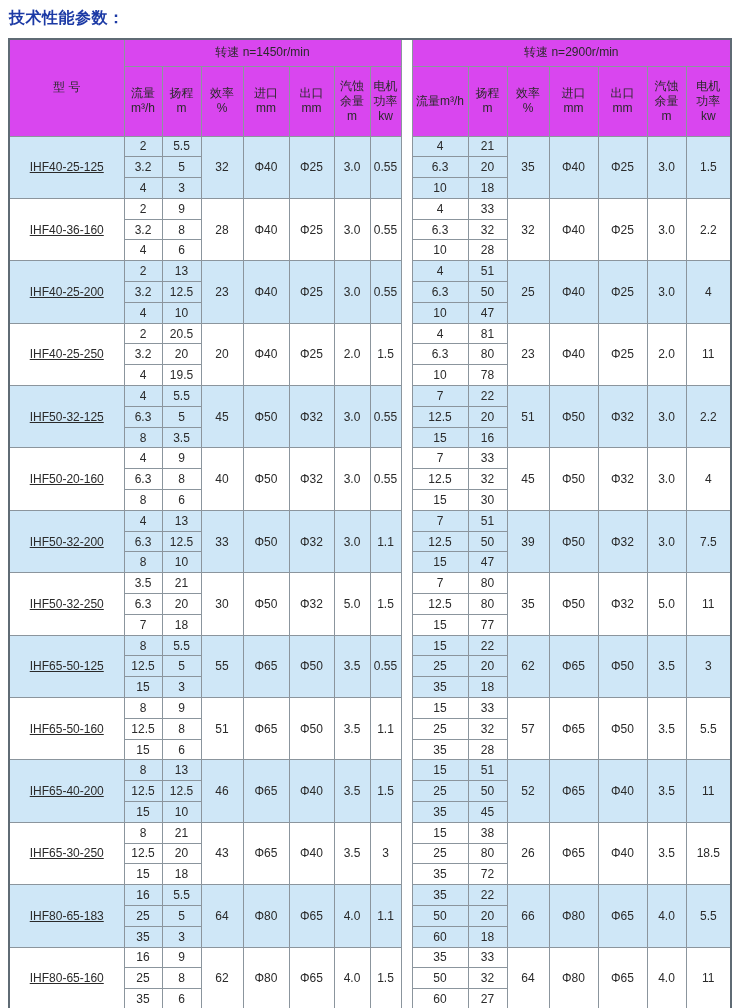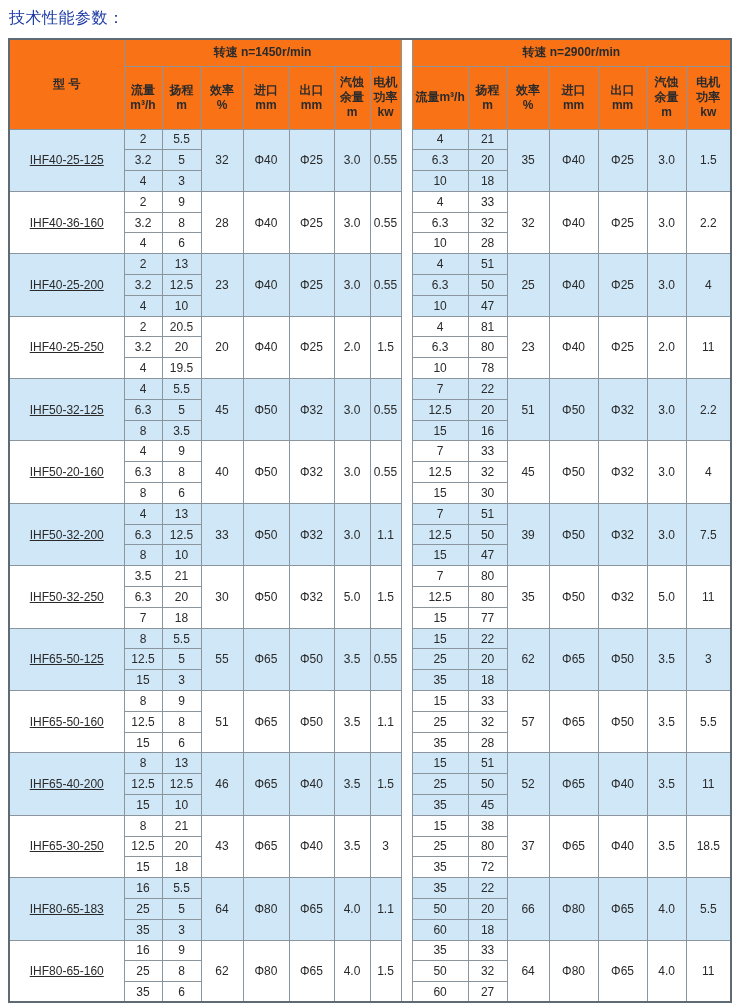--- a/index.html
+++ b/index.html
@@ -3,43 +3,43 @@
 <meta charset="utf-8">
 <style>
   html,body{margin:0;padding:0;background:#ffffff;}
   body{
     width:750px;height:1008px;overflow:hidden;
     font-family:"Liberation Sans","DejaVu Sans",sans-serif;
     -webkit-font-smoothing:antialiased;
   }
   .page{padding:8px 0 0 8px;}
   .page-title{
-    font-size:16px;font-weight:normal;color:#1c3aa5;
+    font-size:16px;font-weight:bold;color:#1c3aa5;
     margin:0 0 9px 1px;letter-spacing:0.5px;
   }
   table.spec{
     border-collapse:collapse;
     table-layout:fixed;
     width:723px;
     border:2px solid #5f6b74;
   }
   table.spec td, table.spec th{
     border:1px solid #8b959d;
     text-align:center;vertical-align:middle;
     font-size:12px;color:#2a2a2a;
     padding:0;line-height:1.25;
     overflow:hidden;
   }
   table.spec th{
-    background:#f97316;
-    font-weight:bold;
+    background:#d946ef;
+    font-weight:normal;
     white-space:pre-line;
   }
   tr.hdr-top{height:27px;}
-  tr.hdr-cols{height:63px;}
+  tr.hdr-cols{height:70px;}
   tr.data-row{height:20.8px;}
   tr.data-row td{line-height:1;}
   .blue td{background:#cfe7f7;}
   .white td{background:#ffffff;}
   td.spacer{
     background:#ffffff !important;
     border-top:none;border-bottom:none;
     border-left:1px solid #8b959d;border-right:1px solid #8b959d;
     padding:0;
   }
@@ -433,21 +433,21 @@
           <td rowspan="3" class="model-col">IHF65-30-250</td>
           <td>8</td>
           <td>21</td>
           <td rowspan="3">43</td>
           <td rowspan="3">Φ65</td>
           <td rowspan="3">Φ40</td>
           <td rowspan="3">3.5</td>
           <td rowspan="3">3</td>
           <td>15</td>
           <td>38</td>
-          <td rowspan="3">37</td>
+          <td rowspan="3">26</td>
           <td rowspan="3">Φ65</td>
           <td rowspan="3">Φ40</td>
           <td rowspan="3">3.5</td>
           <td rowspan="3">18.5</td>
         </tr>
         <tr class="data-row white">
           <td>12.5</td>
           <td>20</td>
           <td>25</td>
           <td>80</td>

